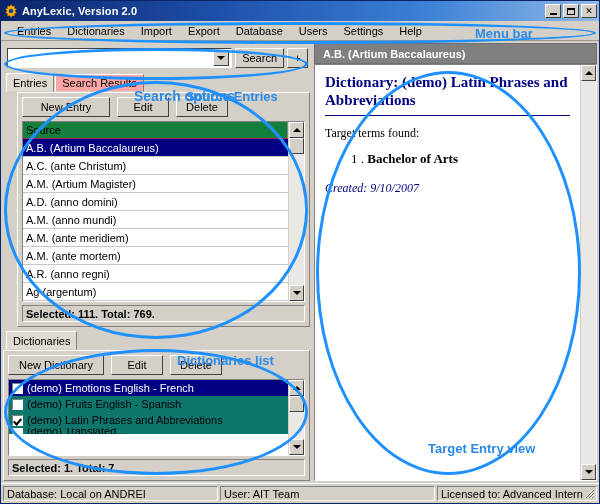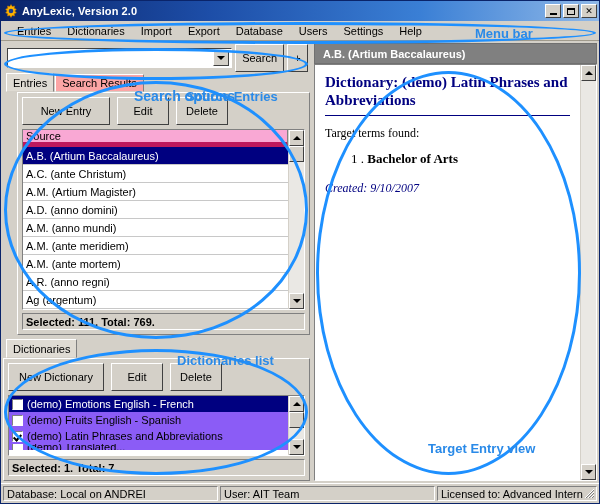--- a/index.html
+++ b/index.html
@@ -137,21 +137,21 @@
     border-left: 4px solid transparent;
     border-right: 4px solid transparent;
     border-top: 4px solid #000;
   }
   .btn {
     background: #d4d0c8;
     border: 1px solid;
     border-color: #ffffff #404040 #404040 #ffffff;
     box-sizing: border-box;
     font-size: 11px; color: #000;
-    height: 28px;
+    height: 20px;
     padding: 0 6px;
     display: flex; align-items: center; justify-content: center;
     white-space: nowrap;
     font-family: "Liberation Sans", sans-serif;
   }
   .btn.plus { width: 21px; padding: 0; }
 
   
   .tabstrip {
     display: flex; align-items: flex-end;
@@ -195,22 +195,22 @@
     border-color: #808080 #ffffff #ffffff #808080;
     background: #ffffff;
     box-sizing: border-box;
     display: flex;
     overflow: hidden;
     position: relative;
   }
   .listinner { flex: 1 1 auto; display: flex; flex-direction: column; overflow: hidden; }
   .lhdr {
     height: 17px; flex: 0 0 17px;
-    background: #f9a8d4;
-    border-bottom: 5px solid #be185d;
+    background: #15803d;
+    border-bottom: 1px solid #be185d;
     border-right: 1px solid #808080;
     box-sizing: border-box;
     display: flex; align-items: center;
     padding-left: 3px;
     font-size: 11px; color: #000;
   }
   .lrow {
     height: 18px; flex: 0 0 18px;
     border-bottom: 1px solid #c8c8c8;
     box-sizing: border-box;
@@ -222,21 +222,21 @@
   }
   .lrow.sel { background: #000080; color: #ffffff; }
 
   
   .crow {
     height: 16px; flex: 0 0 16px;
     display: flex; align-items: center;
     padding-left: 3px;
     font-size: 11px; color: #000;
     white-space: nowrap;
-    background: #8b5cf6;
+    background: #0f766e;
     box-sizing: border-box;
   }
   .crow.sel { background: #000080; color: #ffffff; }
   .cbx {
     width: 11px; height: 11px; flex: 0 0 11px;
     background: #ffffff;
     border: 1px solid;
     border-color: #808080 #ffffff #ffffff #808080;
     box-sizing: border-box;
     margin-right: 4px;

